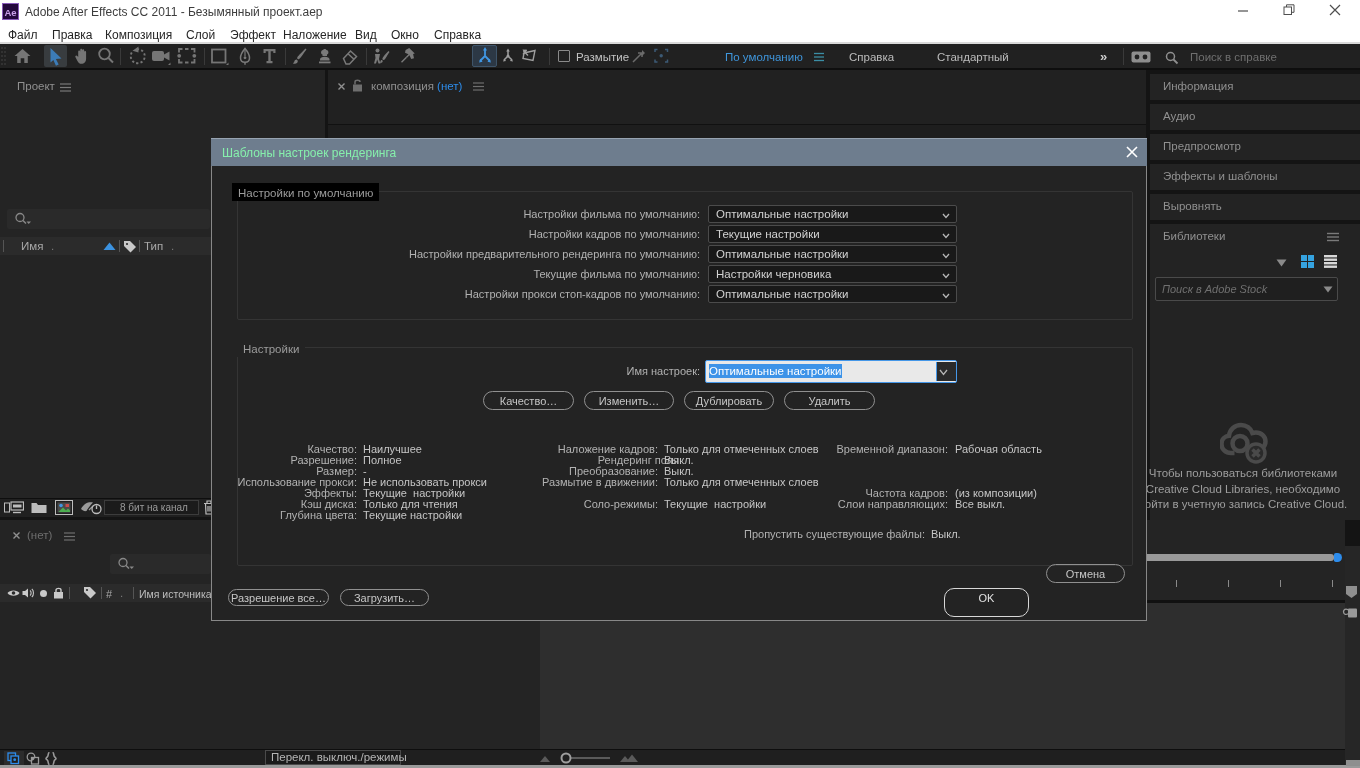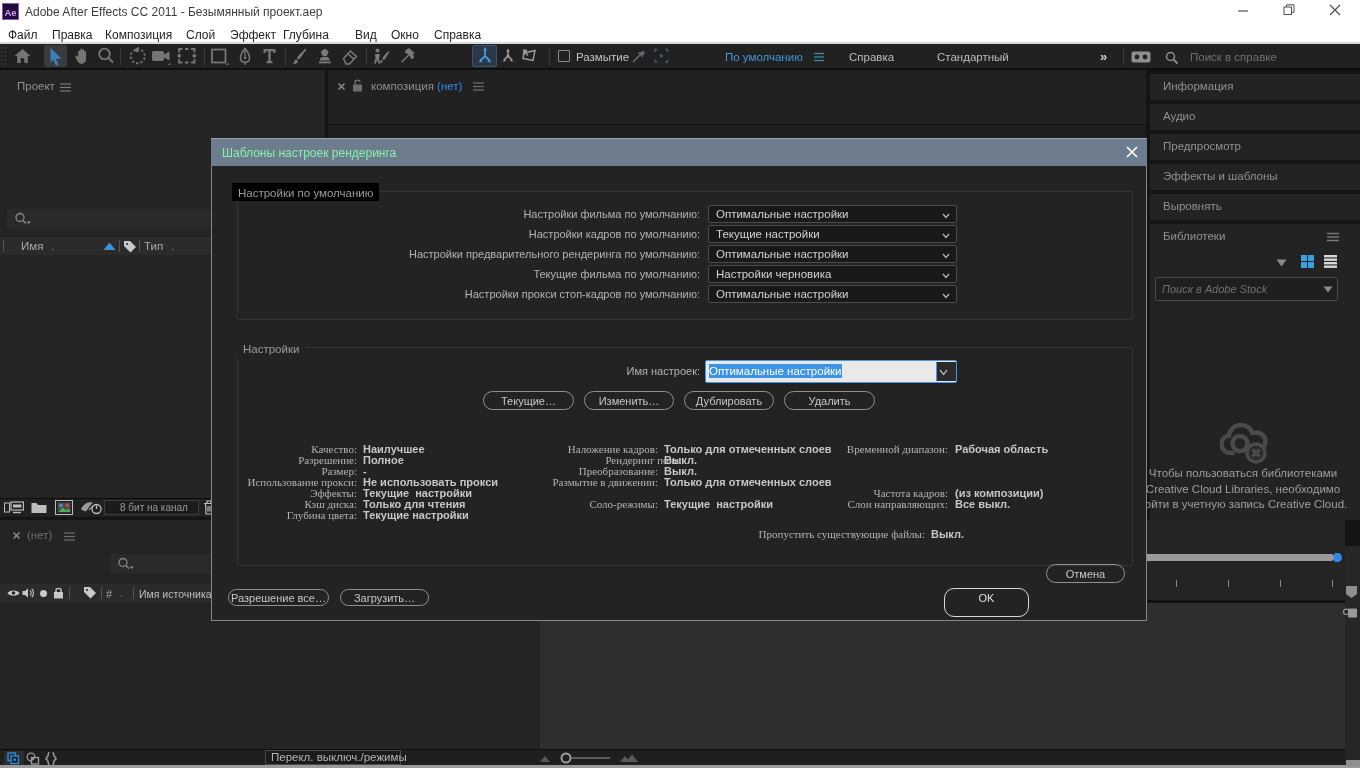--- a/index.html
+++ b/index.html
@@ -21,22 +21,22 @@
        border:1px solid #888;border-top:none;box-sizing:border-box;}
   .grp{position:absolute;border:1px solid #343434;border-radius:2px;}
   .dlabel{position:absolute;color:#b2b2b2;font-size:11px;text-align:right;white-space:nowrap;}
   .drop{position:absolute;width:249px;height:18px;background:#191919;border:1px solid #4b4b4b;
         box-sizing:border-box;border-radius:2px;color:#d2d2d2;font-size:11.5px;line-height:17px;
         padding-left:7px;}
   .chev{position:absolute;right:6px;top:6px;width:8px;height:8px;}
   .pbtn{position:absolute;height:19px;border:1px solid #909090;border-radius:10px;
         color:#c6c6c6;font-size:11px;text-align:center;line-height:18px;box-sizing:border-box;
         background:transparent;}
-  .sumL{position:absolute;color:#b2b2b2;font-size:11px;text-align:right;white-space:nowrap;line-height:11px;font-family:Liberation Serif, serif;}
-  .sumV{position:absolute;color:#c6c6c6;font-size:11px;white-space:nowrap;line-height:11px;font-weight:bold;}
+  .sumL{position:absolute;color:#b2b2b2;font-size:11px;text-align:right;white-space:nowrap;line-height:11px;}
+  .sumV{position:absolute;color:#c6c6c6;font-size:11px;white-space:nowrap;line-height:11px;}
 </style>
 </head>
 <body>
 
 <div class="abs" id="titlebar"></div>
 <svg class="abs" style="left:2px;top:3px" width="17" height="17" viewBox="0 0 17 17">
   <rect x="0.5" y="0.5" width="16" height="16" fill="#24093c" stroke="#8a5cba" stroke-width="1"></rect>
   <text x="8.5" y="12.5" font-size="9.5" font-weight="bold" fill="#c9a0e8" text-anchor="middle" font-family="Liberation Sans">Ae</text>
 </svg>
 <div class="tx" style="left:25px;top:5px;color:#3d3d3d;font-size:12px">Adobe After Effects CC 2011 - Безымянный проект.aep</div>
@@ -50,21 +50,21 @@
   </svg>
 <svg class="abs" style="left:1328px;top:3px" width="14" height="14" viewBox="0 0 14 14">
     <path d="M2 2 L12 12 M12 2 L2 12" stroke="#4f4f4f" stroke-width="1.2"></path>
   </svg>
 
 <div class="tx menu" style="left:8px">Файл</div>
 <div class="tx menu" style="left:52px">Правка</div>
 <div class="tx menu" style="left:105px">Композиция</div>
 <div class="tx menu" style="left:186px">Слой</div>
 <div class="tx menu" style="left:230px">Эффект</div>
-<div class="tx menu" style="left:283px">Глубина</div>
+<div class="tx menu" style="left:283px">Наложение</div>
 <div class="tx menu" style="left:355px">Вид</div>
 <div class="tx menu" style="left:391px">Окно</div>
 <div class="tx menu" style="left:434px">Справка</div>
 
 <div class="abs" id="toolbar"></div>
 <svg class="ticon" style="left:0px;top:46px" width="8" height="20" viewBox="0 0 8 20">
   <g fill="#4a4a4a">
       <circle cx="2" cy="2" r="0.8"></circle>
       <circle cx="5" cy="2" r="0.8"></circle>
       <circle cx="2" cy="6" r="0.8"></circle>
@@ -460,21 +460,21 @@
 <div class="grp" style="left:237px;top:347px;width:894px;height:217px"></div>
 <div class="abs" style="left:237px;top:339px;background:#232323;padding:0 6px"><span style="color:#9c9c9c;font-size:11.5px;white-space:nowrap">Настройки</span></div>
 <div class="dlabel" style="left:400px;top:365px;width:300px">Имя настроек:</div>
 <div class="abs" style="left:705px;top:360px;width:252px;height:23px;border:1.5px solid #4597e8;border-radius:2px;box-sizing:border-box;background:#e9e9e9"></div>
 <div class="abs" style="left:707px;top:362px;width:229px;height:19px;background:#e9e9e9"></div>
 <div class="tx" style="left:709px;top:365px;font-size:11.5px;color:#fff"><span style="background:#3d93e8;padding:1px 0">Оптимальные настройки</span></div>
 <div class="abs" style="left:936px;top:362px;width:19px;height:19px;background:#2a2a2a;border-left:1px solid #4597e8"></div>
 <svg class="abs" style="left:939px;top:369px" width="9" height="7" viewBox="0 0 9 7">
     <path d="M1 1 L4.5 5.5 L8 1" fill="none" stroke="#b5b5b5" stroke-width="1.3"></path>
   </svg>
-<div class="pbtn" style="left:483px;top:391px;width:91px">Текущие…</div>
+<div class="pbtn" style="left:483px;top:391px;width:91px">Качество…</div>
 <div class="pbtn" style="left:584px;top:391px;width:90px">Изменить…</div>
 <div class="pbtn" style="left:684px;top:391px;width:90px">Дублировать</div>
 <div class="pbtn" style="left:784px;top:391px;width:91px">Удалить</div>
 
 <div class="sumL" style="left:157px;top:444px;width:200px">Качество:</div>
 <div class="sumV" style="left:363px;top:444px">Наилучшее</div>
 <div class="sumL" style="left:157px;top:455px;width:200px">Разрешение:</div>
 <div class="sumV" style="left:363px;top:455px">Полное</div>
 <div class="sumL" style="left:157px;top:466px;width:200px">Размер:</div>
 <div class="sumV" style="left:363px;top:466px">-</div>

